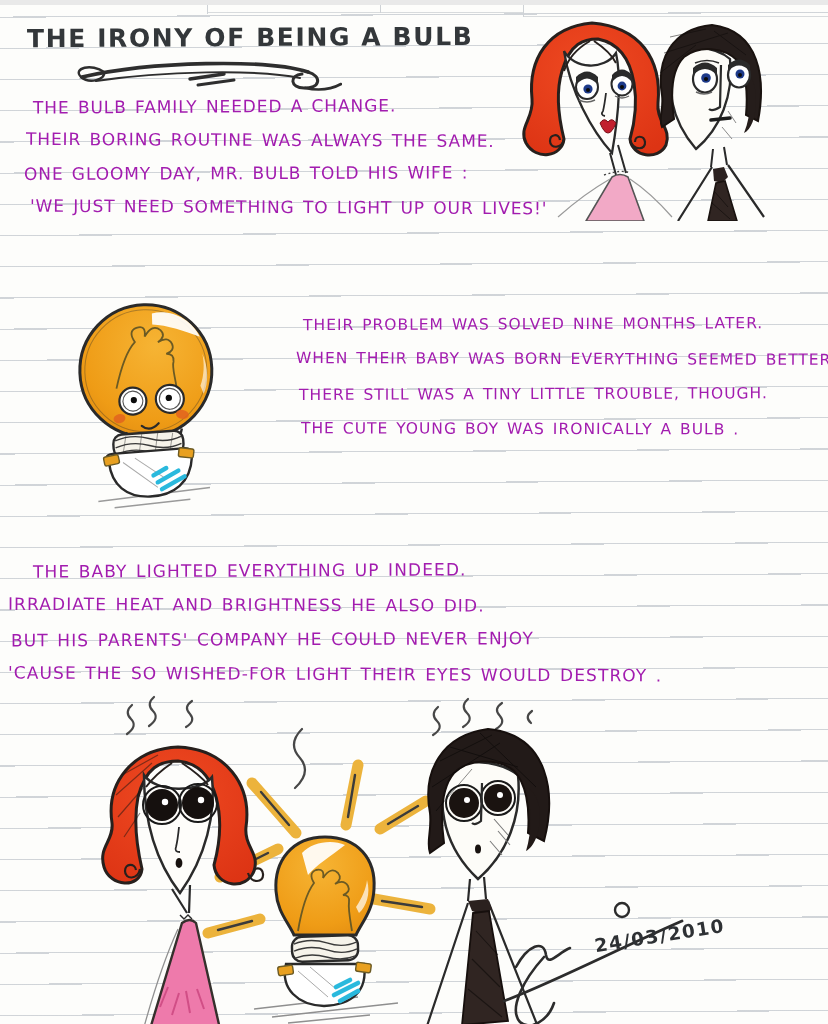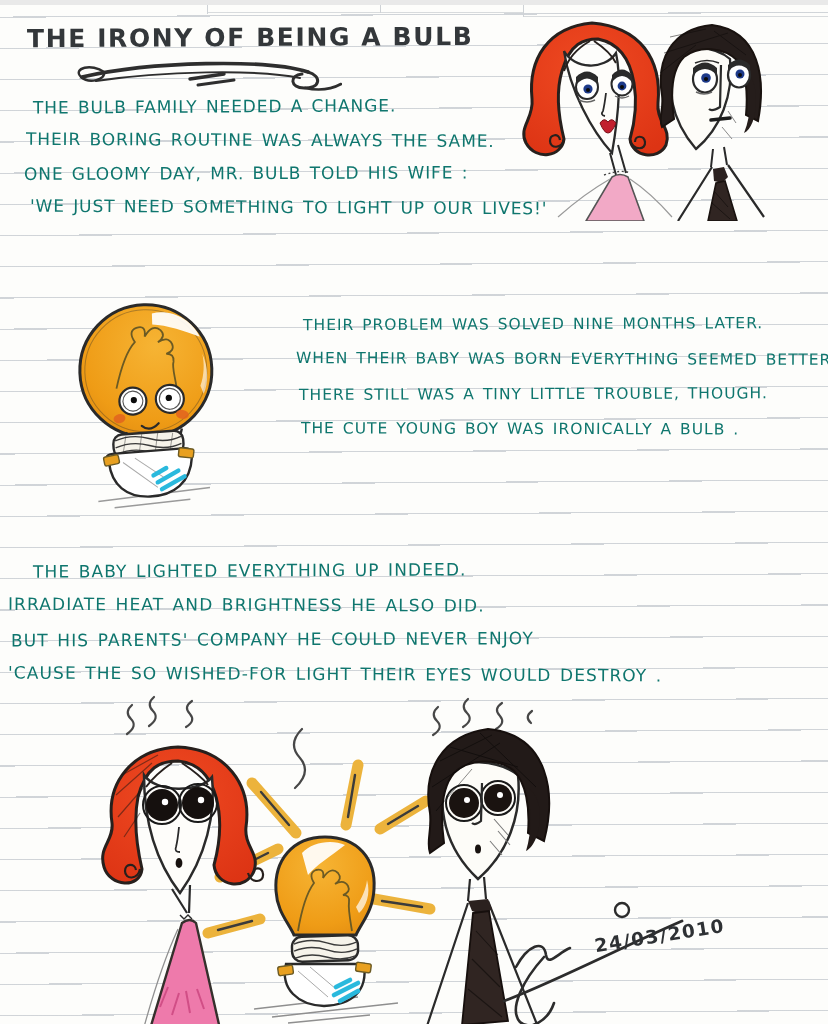--- a/index.html
+++ b/index.html
@@ -16,21 +16,21 @@
     transform:rotate(-0.35deg);
     pointer-events:none;
   }
   .scanline{position:absolute;background:#ced2d6;}
   .title{
     position:absolute;left:27px;top:18px;
     font-size:25px;font-weight:600;letter-spacing:1.6px;
     color:#33373a;white-space:nowrap;transform:rotate(-.3deg);
   }
   .flourish{position:absolute;left:62px;top:48px;}
-  .hand{color:#0f766e;}
+  .hand{color:#a21caf;}
   .stanza{position:absolute;}
   .stanza .line{
     white-space:nowrap;line-height:20px;letter-spacing:.9px;word-spacing:2px;
   }
   .s1{left:24px;top:91px;font-size:17px;}
   .s1 .line{margin-bottom:13.5px;}
   .s2{left:296px;top:309px;font-size:15.5px;}
   .s2 .line{margin-bottom:15px;letter-spacing:1px;}
   .s3{left:8px;top:555px;font-size:17px;}
   .s3 .line{margin-bottom:14.5px;letter-spacing:1.1px;}

